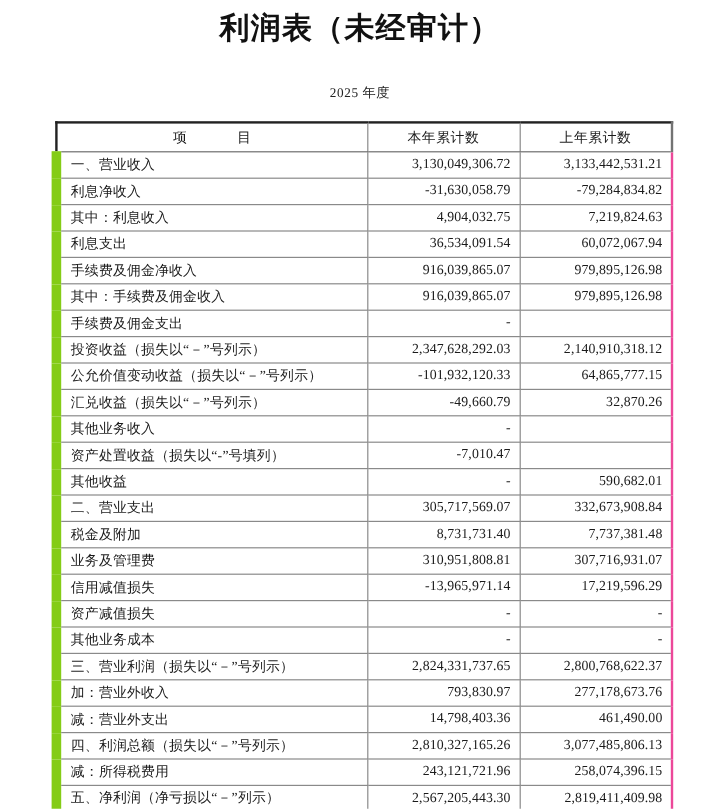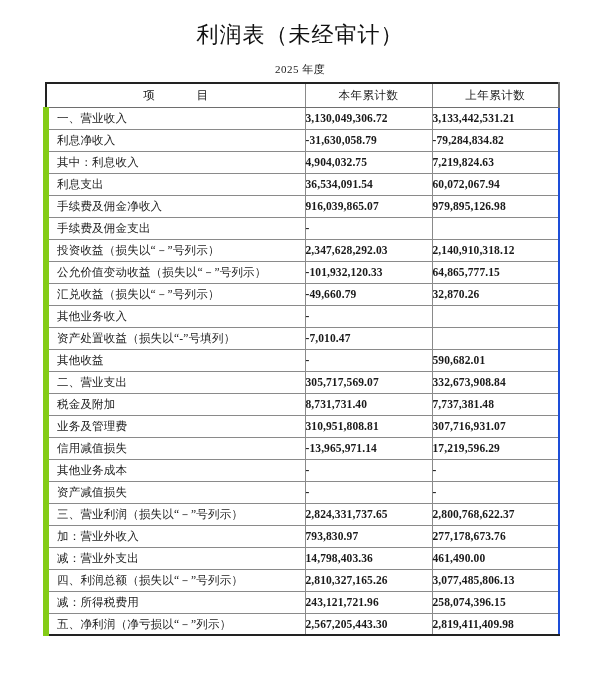--- a/index.html
+++ b/index.html
@@ -15,32 +15,32 @@
     overflow: hidden;
   }
   .page {
     position: relative;
     width: 600px;
     height: 674px;
     box-sizing: border-box;
   }
   .doc-title {
     text-align: center;
-    font-size: 22px;
-    font-weight: normal;
+    font-size: 25px;
+    font-weight: bold;
     letter-spacing: 1px;
     margin: 0;
-    padding-top: 22px;
+    padding-top: 10px;
     line-height: 1.2;
     color: #111;
   }
   .doc-subtitle {
     text-align: center;
     font-size: 11px;
-    margin: 0;
+    margin: 16px;
     padding-top: 14px;
     color: #222;
     letter-spacing: 0.5px;
   }
   .meta-row {
     display: flex;
     justify-content: space-between;
     align-items: flex-end;
     margin: 0 43px 0 44px;
     padding-top: 19px;
@@ -83,34 +83,34 @@
   }
   table.stmt thead th.h-prev {
     border-right: 2px solid #737373;
   }
   .hitem-inner {
     display: flex;
     justify-content: center;
     gap: 42px;
   }
   table.stmt td.cell-item {
-    border-left: 6px solid #84cc16;
+    border-left: 8px solid #84cc16;
     padding-left: 8px;
     white-space: nowrap;
     letter-spacing: 0.2px;
   }
   table.stmt td.cell-num {
+    text-align: right;
     padding-right: 7px;
     white-space: nowrap;
     font-family: "Liberation Serif", "DejaVu Serif", serif;
     letter-spacing: 0.1px;
-    font-weight: bold;
   }
   table.stmt td.cell-prev {
-    border-right: 2px solid #1d4ed8;
+    border-right: 2px solid #ec4899;
   }
   table.stmt tbody tr:last-child td {
     border-bottom: 2px solid #222;
   }
   .ind-0 { padding-left: 6px; }
   .ind-1 { padding-left: 19px; }
   .ind-2 { padding-left: 31px; }
   .ind-3 { padding-left: 55px; }
 </style>
 </head>
@@ -160,20 +160,25 @@
           <td class="cell-item ind-3">利息支出</td>
           <td class="cell-num cell-cur">36,534,091.54</td>
           <td class="cell-num cell-prev">60,072,067.94</td>
         </tr>
         <tr>
           <td class="cell-item ind-1">手续费及佣金净收入</td>
           <td class="cell-num cell-cur">916,039,865.07</td>
           <td class="cell-num cell-prev">979,895,126.98</td>
         </tr>
         <tr>
+          <td class="cell-item ind-2">其中：手续费及佣金收入</td>
+          <td class="cell-num cell-cur">916,039,865.07</td>
+          <td class="cell-num cell-prev">979,895,126.98</td>
+        </tr>
+        <tr>
           <td class="cell-item ind-3">手续费及佣金支出</td>
           <td class="cell-num cell-cur">-</td>
           <td class="cell-num cell-prev"></td>
         </tr>
         <tr>
           <td class="cell-item ind-1">投资收益（损失以“－”号列示）</td>
           <td class="cell-num cell-cur">2,347,628,292.03</td>
           <td class="cell-num cell-prev">2,140,910,318.12</td>
         </tr>
         <tr>
@@ -215,26 +220,26 @@
           <td class="cell-item ind-1">业务及管理费</td>
           <td class="cell-num cell-cur">310,951,808.81</td>
           <td class="cell-num cell-prev">307,716,931.07</td>
         </tr>
         <tr>
           <td class="cell-item ind-1">信用减值损失</td>
           <td class="cell-num cell-cur">-13,965,971.14</td>
           <td class="cell-num cell-prev">17,219,596.29</td>
         </tr>
         <tr>
+          <td class="cell-item ind-1">资产减值损失</td>
+          <td class="cell-num cell-cur">-</td>
+          <td class="cell-num cell-prev">-</td>
+        </tr>
+        <tr>
           <td class="cell-item ind-1">其他业务成本</td>
-          <td class="cell-num cell-cur">-</td>
-          <td class="cell-num cell-prev">-</td>
-        </tr>
-        <tr>
-          <td class="cell-item ind-1">资产减值损失</td>
           <td class="cell-num cell-cur">-</td>
           <td class="cell-num cell-prev">-</td>
         </tr>
         <tr>
           <td class="cell-item ind-0">三、营业利润（损失以“－”号列示）</td>
           <td class="cell-num cell-cur">2,824,331,737.65</td>
           <td class="cell-num cell-prev">2,800,768,622.37</td>
         </tr>
         <tr>
           <td class="cell-item ind-1">加：营业外收入</td>

